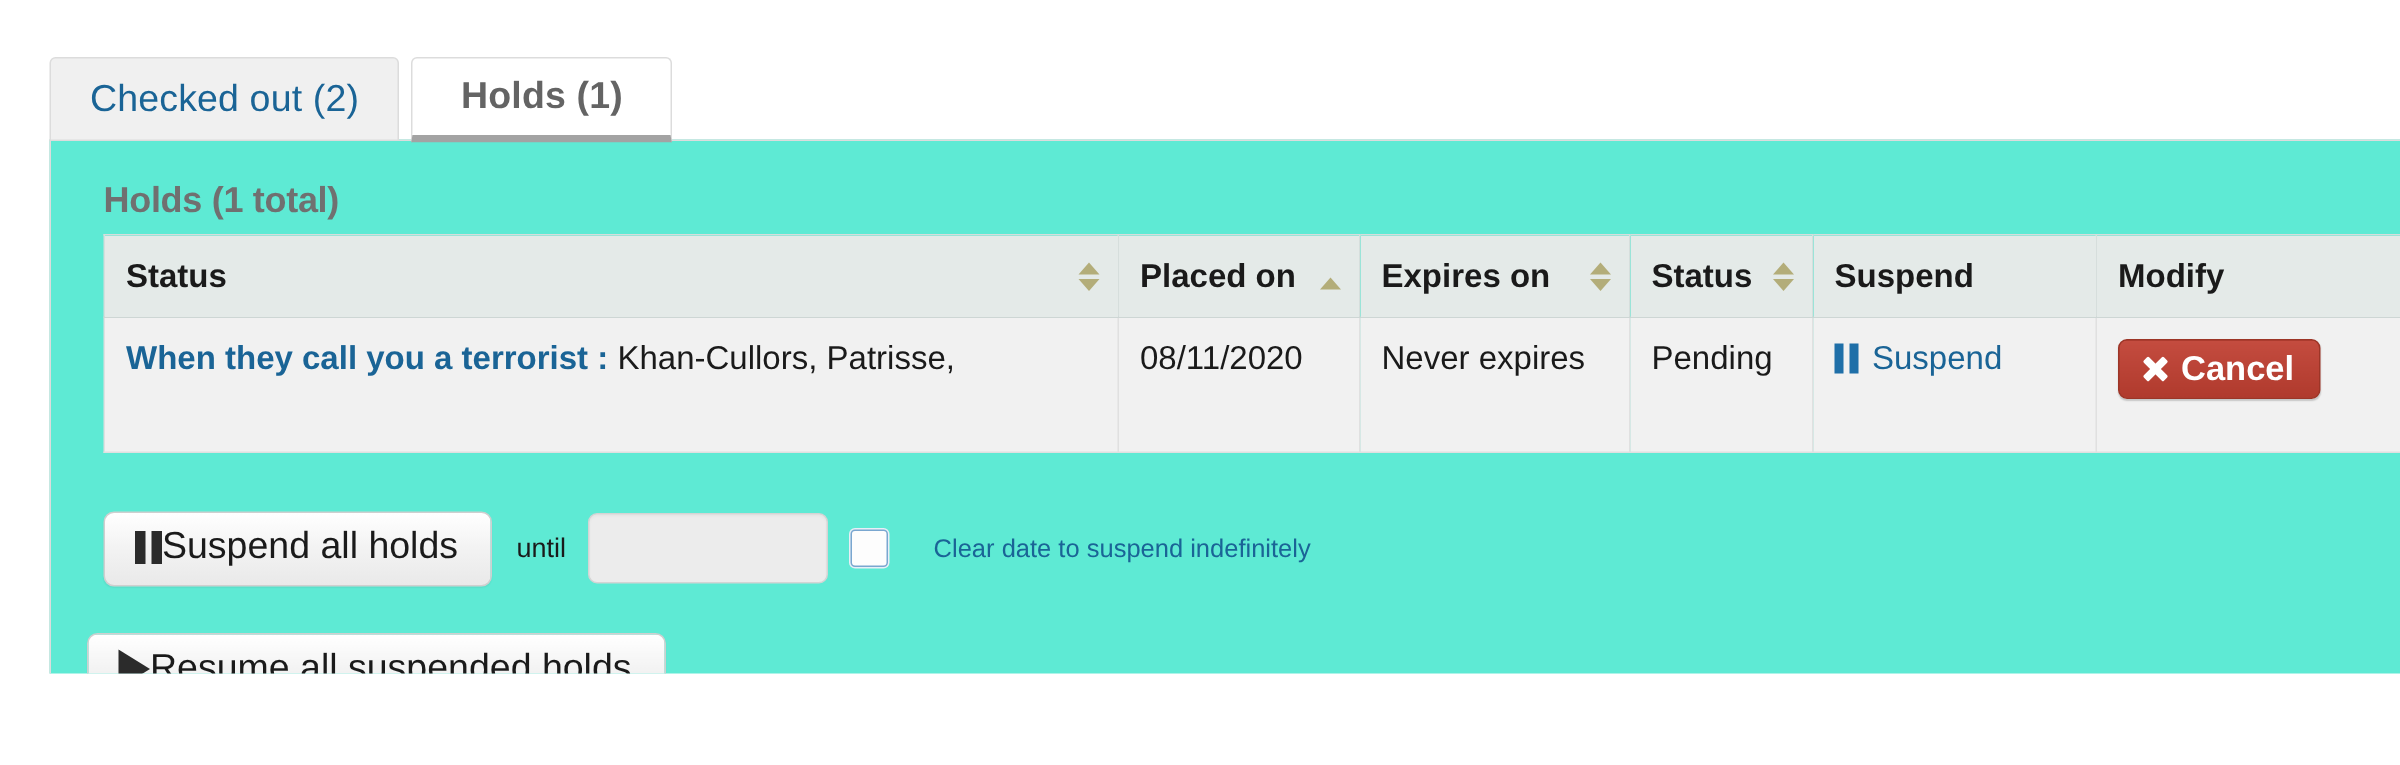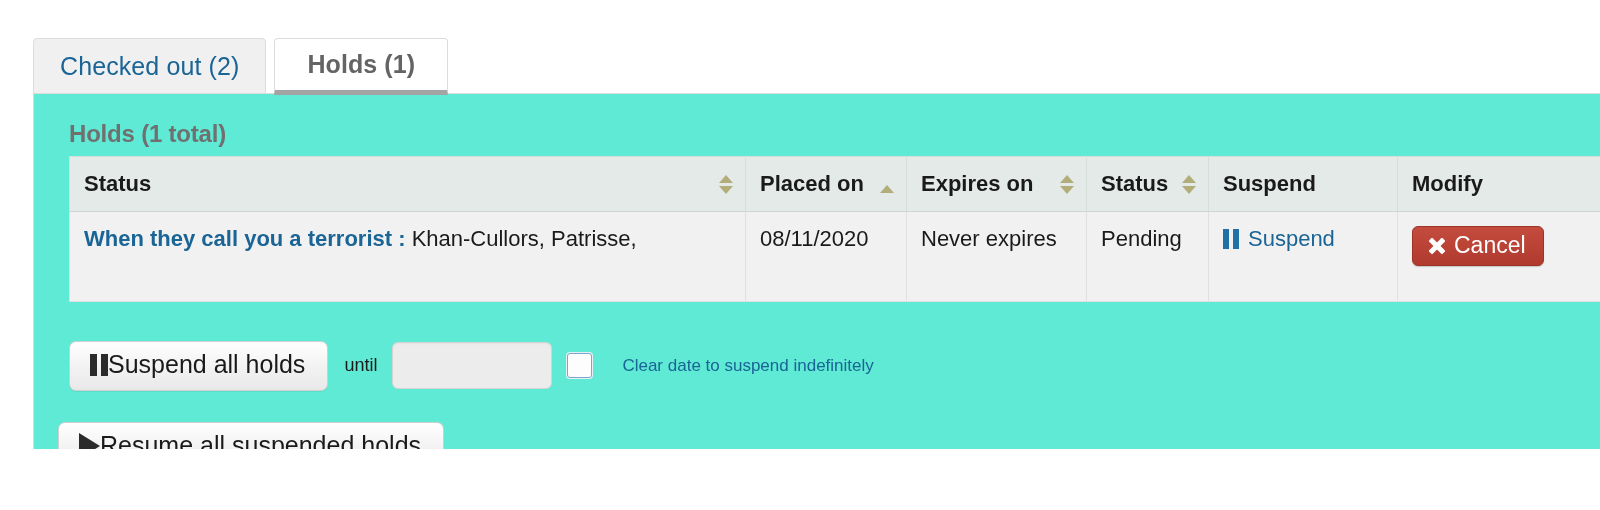--- a/index.html
+++ b/index.html
@@ -177,21 +177,21 @@
   
   .btn-cancel {
     display: inline-flex;
     align-items: center;
     gap: 9px;
     background: linear-gradient(to bottom, #c44c3f 0%, #b03a2d 100%);
     border: 1px solid #9c3527;
     border-radius: 6px;
     color: #ffffff;
     font-size: 23px;
-    font-weight: normal;
+    font-weight: bold;
     padding: 7px 17px 8px 15px;
     cursor: pointer;
     box-shadow: 0 1px 1px rgba(0,0,0,0.18);
     line-height: 1;
     font-family: "Liberation Sans", sans-serif;
   }
   .x-ico {
     position: relative;
     display: inline-block;
     width: 17px; height: 17px;

